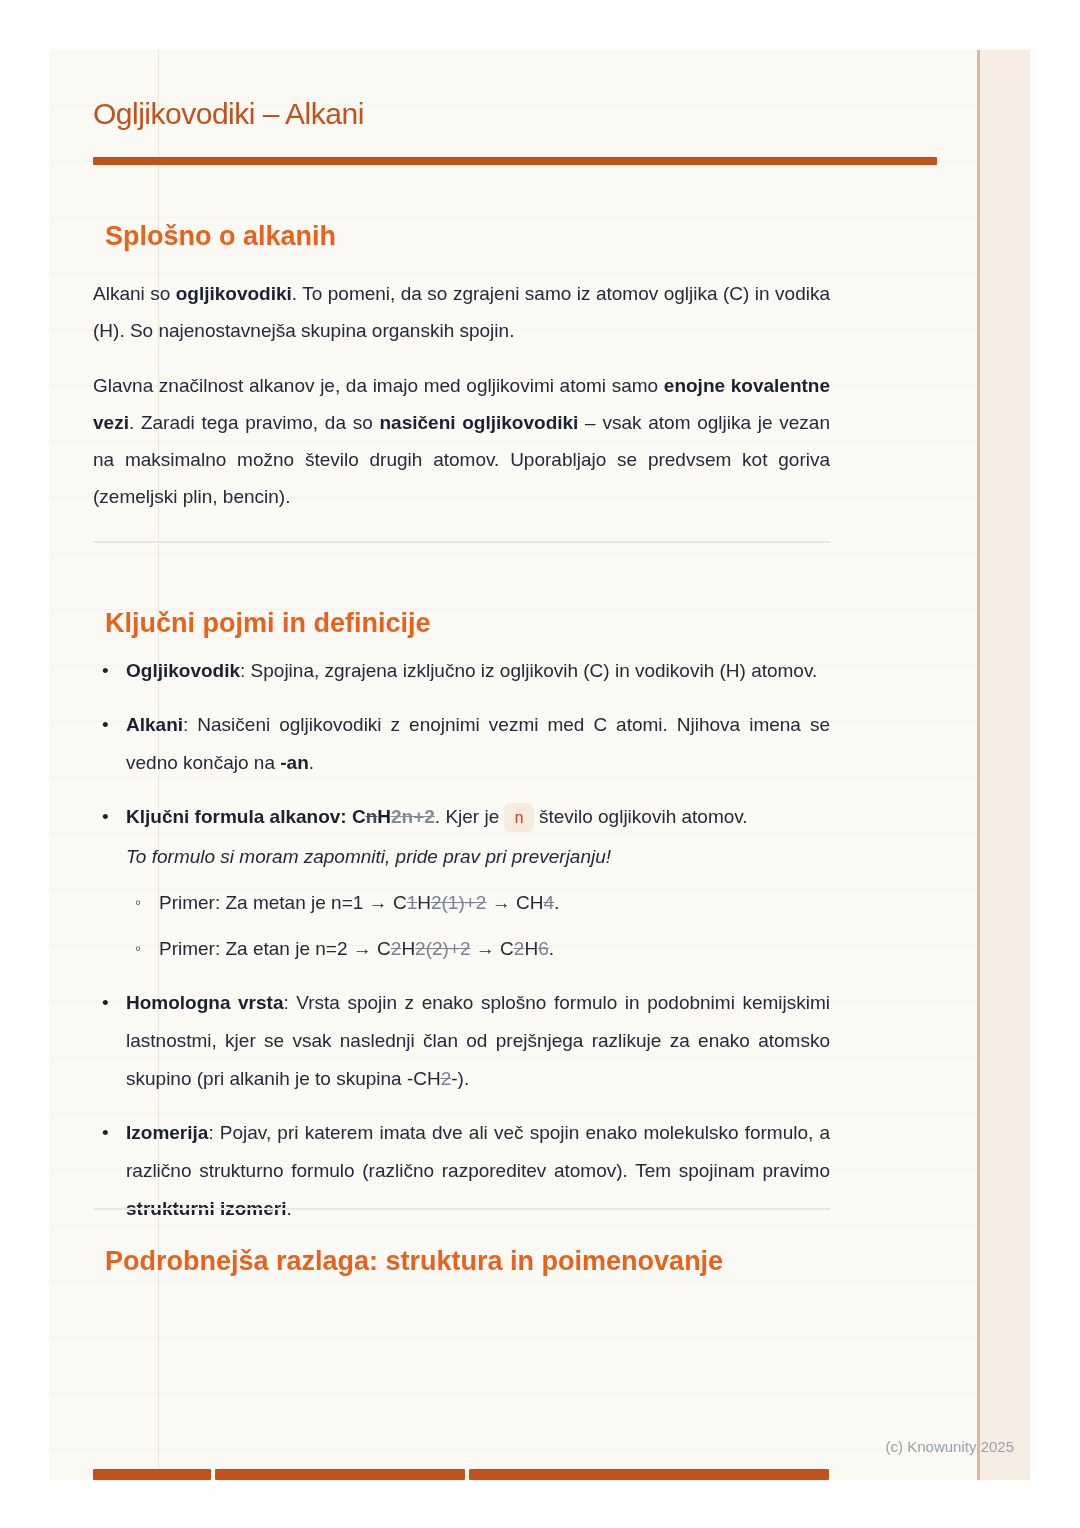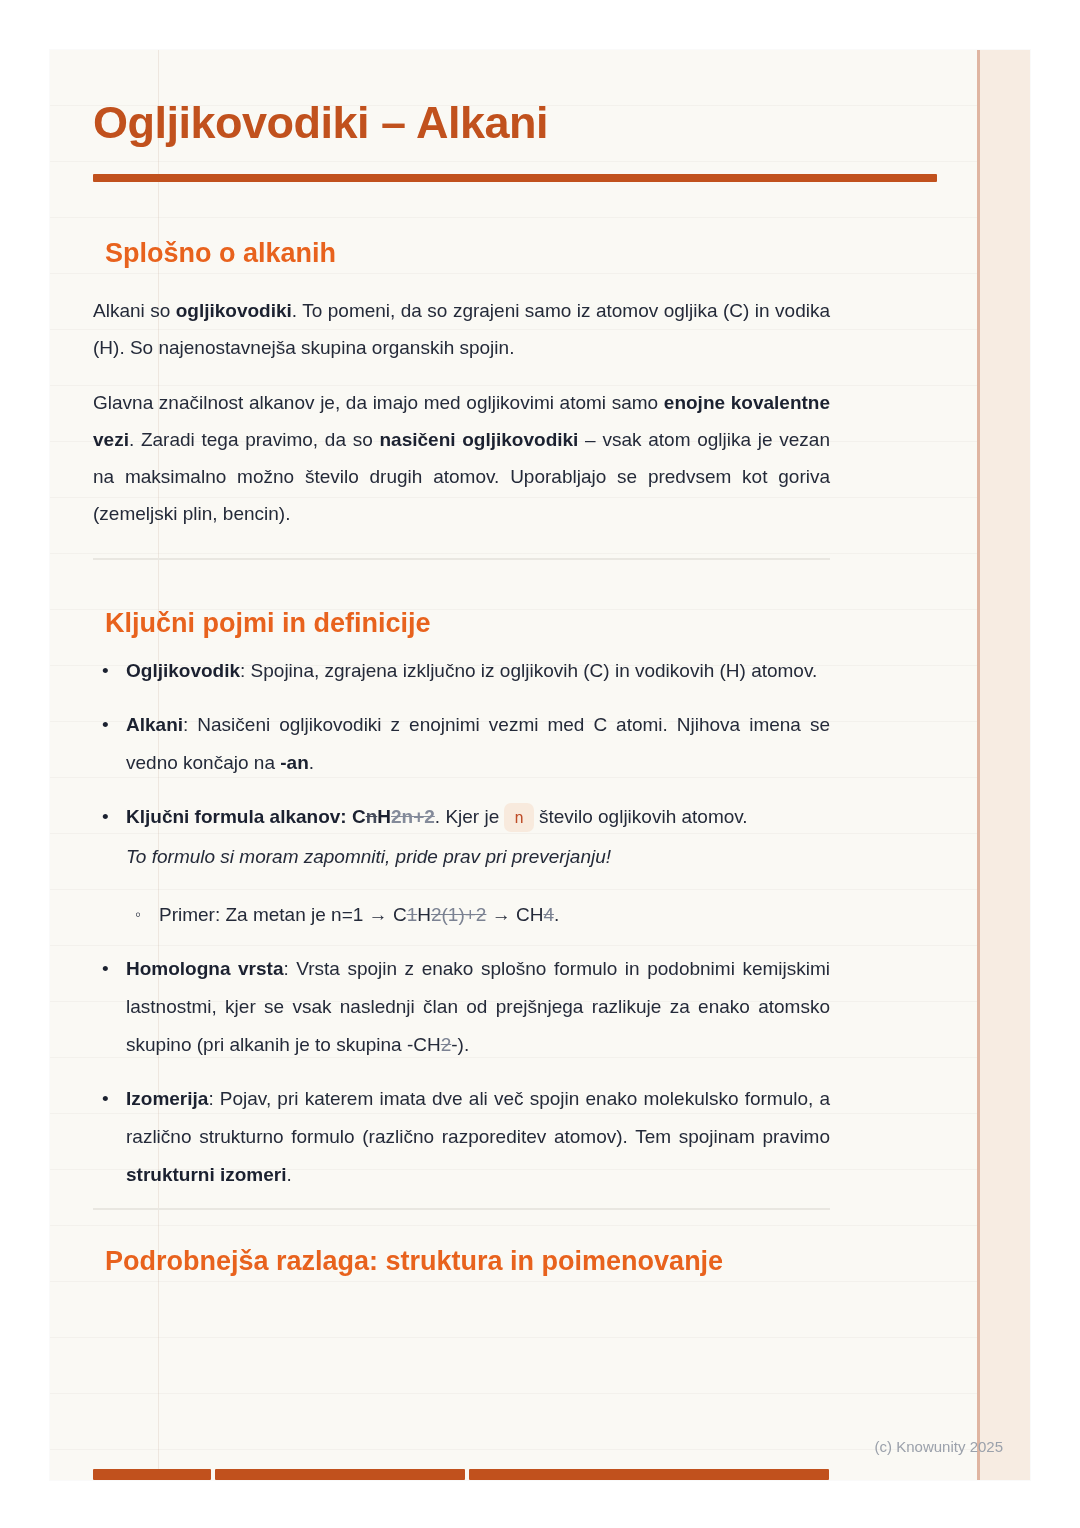--- a/index.html
+++ b/index.html
@@ -23,21 +23,21 @@
   .stripe{
     position:absolute;right:0;top:0;bottom:0;width:50px;
     background:var(--stripe_fill);
     border-left:3px solid var(--stripe_edge);
   }
   .content{
     position:absolute;left:43px;top:0;width:844px;
   }
   h1{
     margin:47px 0 0 0;
-    font-size:45px;line-height:1.15;font-weight:700;
+    font-size:30px;line-height:1.15;font-weight:400;
     letter-spacing:-0.5px;
     color:var(--accent_rust);
   }
   .title-rule{
     margin-top:25px;
     width:844px;height:8px;
     background:var(--accent_rust);
     border-radius:1px;
   }
   h2{
@@ -85,21 +85,21 @@
     color:var(--body_text);
     text-align:justify;
     margin-bottom:16px;
   }
   ul.key-list > li::before{
     content:"\2022";
     position:absolute;left:9px;top:0;
     color:#1B2130;font-size:19px;
   }
   .note-line{display:block;margin-top:2px;}
-  ul.sub-list{list-style:none;margin:20px 0 2px 0;padding:0;}
+  ul.sub-list{list-style:none;margin:8px 0 2px 0;padding:0;}
   ul.sub-list > li{
     position:relative;
     padding-left:33px;
     font-size:19px;line-height:38px;
     text-align:left;
     margin-bottom:8px;
   }
   ul.sub-list > li::before{
     content:"\25E6";
     position:absolute;left:9px;top:0;
@@ -111,21 +111,21 @@
   .group-c{position:absolute;top:1158px;left:0;width:844px;}
   .g-a-h2{margin-top:54px;}
   .g-a-p1{margin-top:22px;}
   .g-a-p2{margin-top:18px;}
   .g-a-div{margin-top:26px;}
   .g-b-list{margin-top:44px;}
   .g-c-h2{margin-top:34px;}
   .g-c-h3{margin-top:42px;}
   .g-c-p{margin-top:22px;}
   .copyright{
-    position:absolute;top:1388px;right:27px;
+    position:absolute;top:1388px;right:16px;
     font-size:15px;color:var(--copyright_gray);
     z-index:5;
   }
   .table-stub{
     position:absolute;top:1419px;left:43px;
     display:flex;gap:4px;
   }
   .table-stub .cell{
     height:11px;background:var(--accent_rust);
     border-radius:1px;
@@ -155,20 +155,21 @@
     <div class="group-b">
       <h2>Ključni pojmi in definicije</h2>
       <ul class="key-list g-b-list">
         <li><span class="rt-b">Ogljikovodik</span><span>: Spojina, zgrajena izključno iz ogljikovih (C) in vodikovih (H) atomov.</span></li>
         <li><span class="rt-b">Alkani</span><span>: Nasičeni ogljikovodiki z enojnimi vezmi med C atomi. Njihova imena se vedno končajo na </span><span class="rt-b">-an</span><span>.</span></li>
         <li>
           <span><span class="rt-b">Ključni formula alkanov: C</span><span class="rt-bstrike_dark">n</span><span class="rt-b">H</span><span class="rt-bstrike">2n+2</span><span>. Kjer je</span><span class="rt-code">n</span><span>število ogljikovih atomov.</span></span>
           <span class="note-line"><span class="rt-i">To formulo si moram zapomniti, pride prav pri preverjanju!</span></span>
           <ul class="sub-list">
             <li><span>Primer: Za metan je n=1 → C</span><span class="rt-strike">1</span><span>H</span><span class="rt-strike">2(1)+2</span><span> → CH</span><span class="rt-strike">4</span><span>.</span></li>
+            <li><span>Primer: Za etan je n=2 → C</span><span class="rt-strike">2</span><span>H</span><span class="rt-strike">2(2)+2</span><span> → C</span><span class="rt-strike">2</span><span>H</span><span class="rt-strike">6</span><span>.</span></li>
           </ul>
         </li>
         <li><span class="rt-b">Homologna vrsta</span><span>: Vrsta spojin z enako splošno formulo in podobnimi kemijskimi lastnostmi, kjer se vsak naslednji član od prejšnjega razlikuje za enako atomsko skupino (pri alkanih je to skupina -CH</span><span class="rt-strike">2</span><span>-).</span></li>
         <li><span class="rt-b">Izomerija</span><span>: Pojav, pri katerem imata dve ali več spojin enako molekulsko formulo, a različno strukturno formulo (različno razporeditev atomov). Tem spojinam pravimo </span><span class="rt-b">strukturni izomeri</span><span>.</span></li>
       </ul>
     </div>
 
     <div class="group-c">
       <hr class="divider">
       <h2 class="g-c-h2">Podrobnejša razlaga: struktura in poimenovanje</h2>

